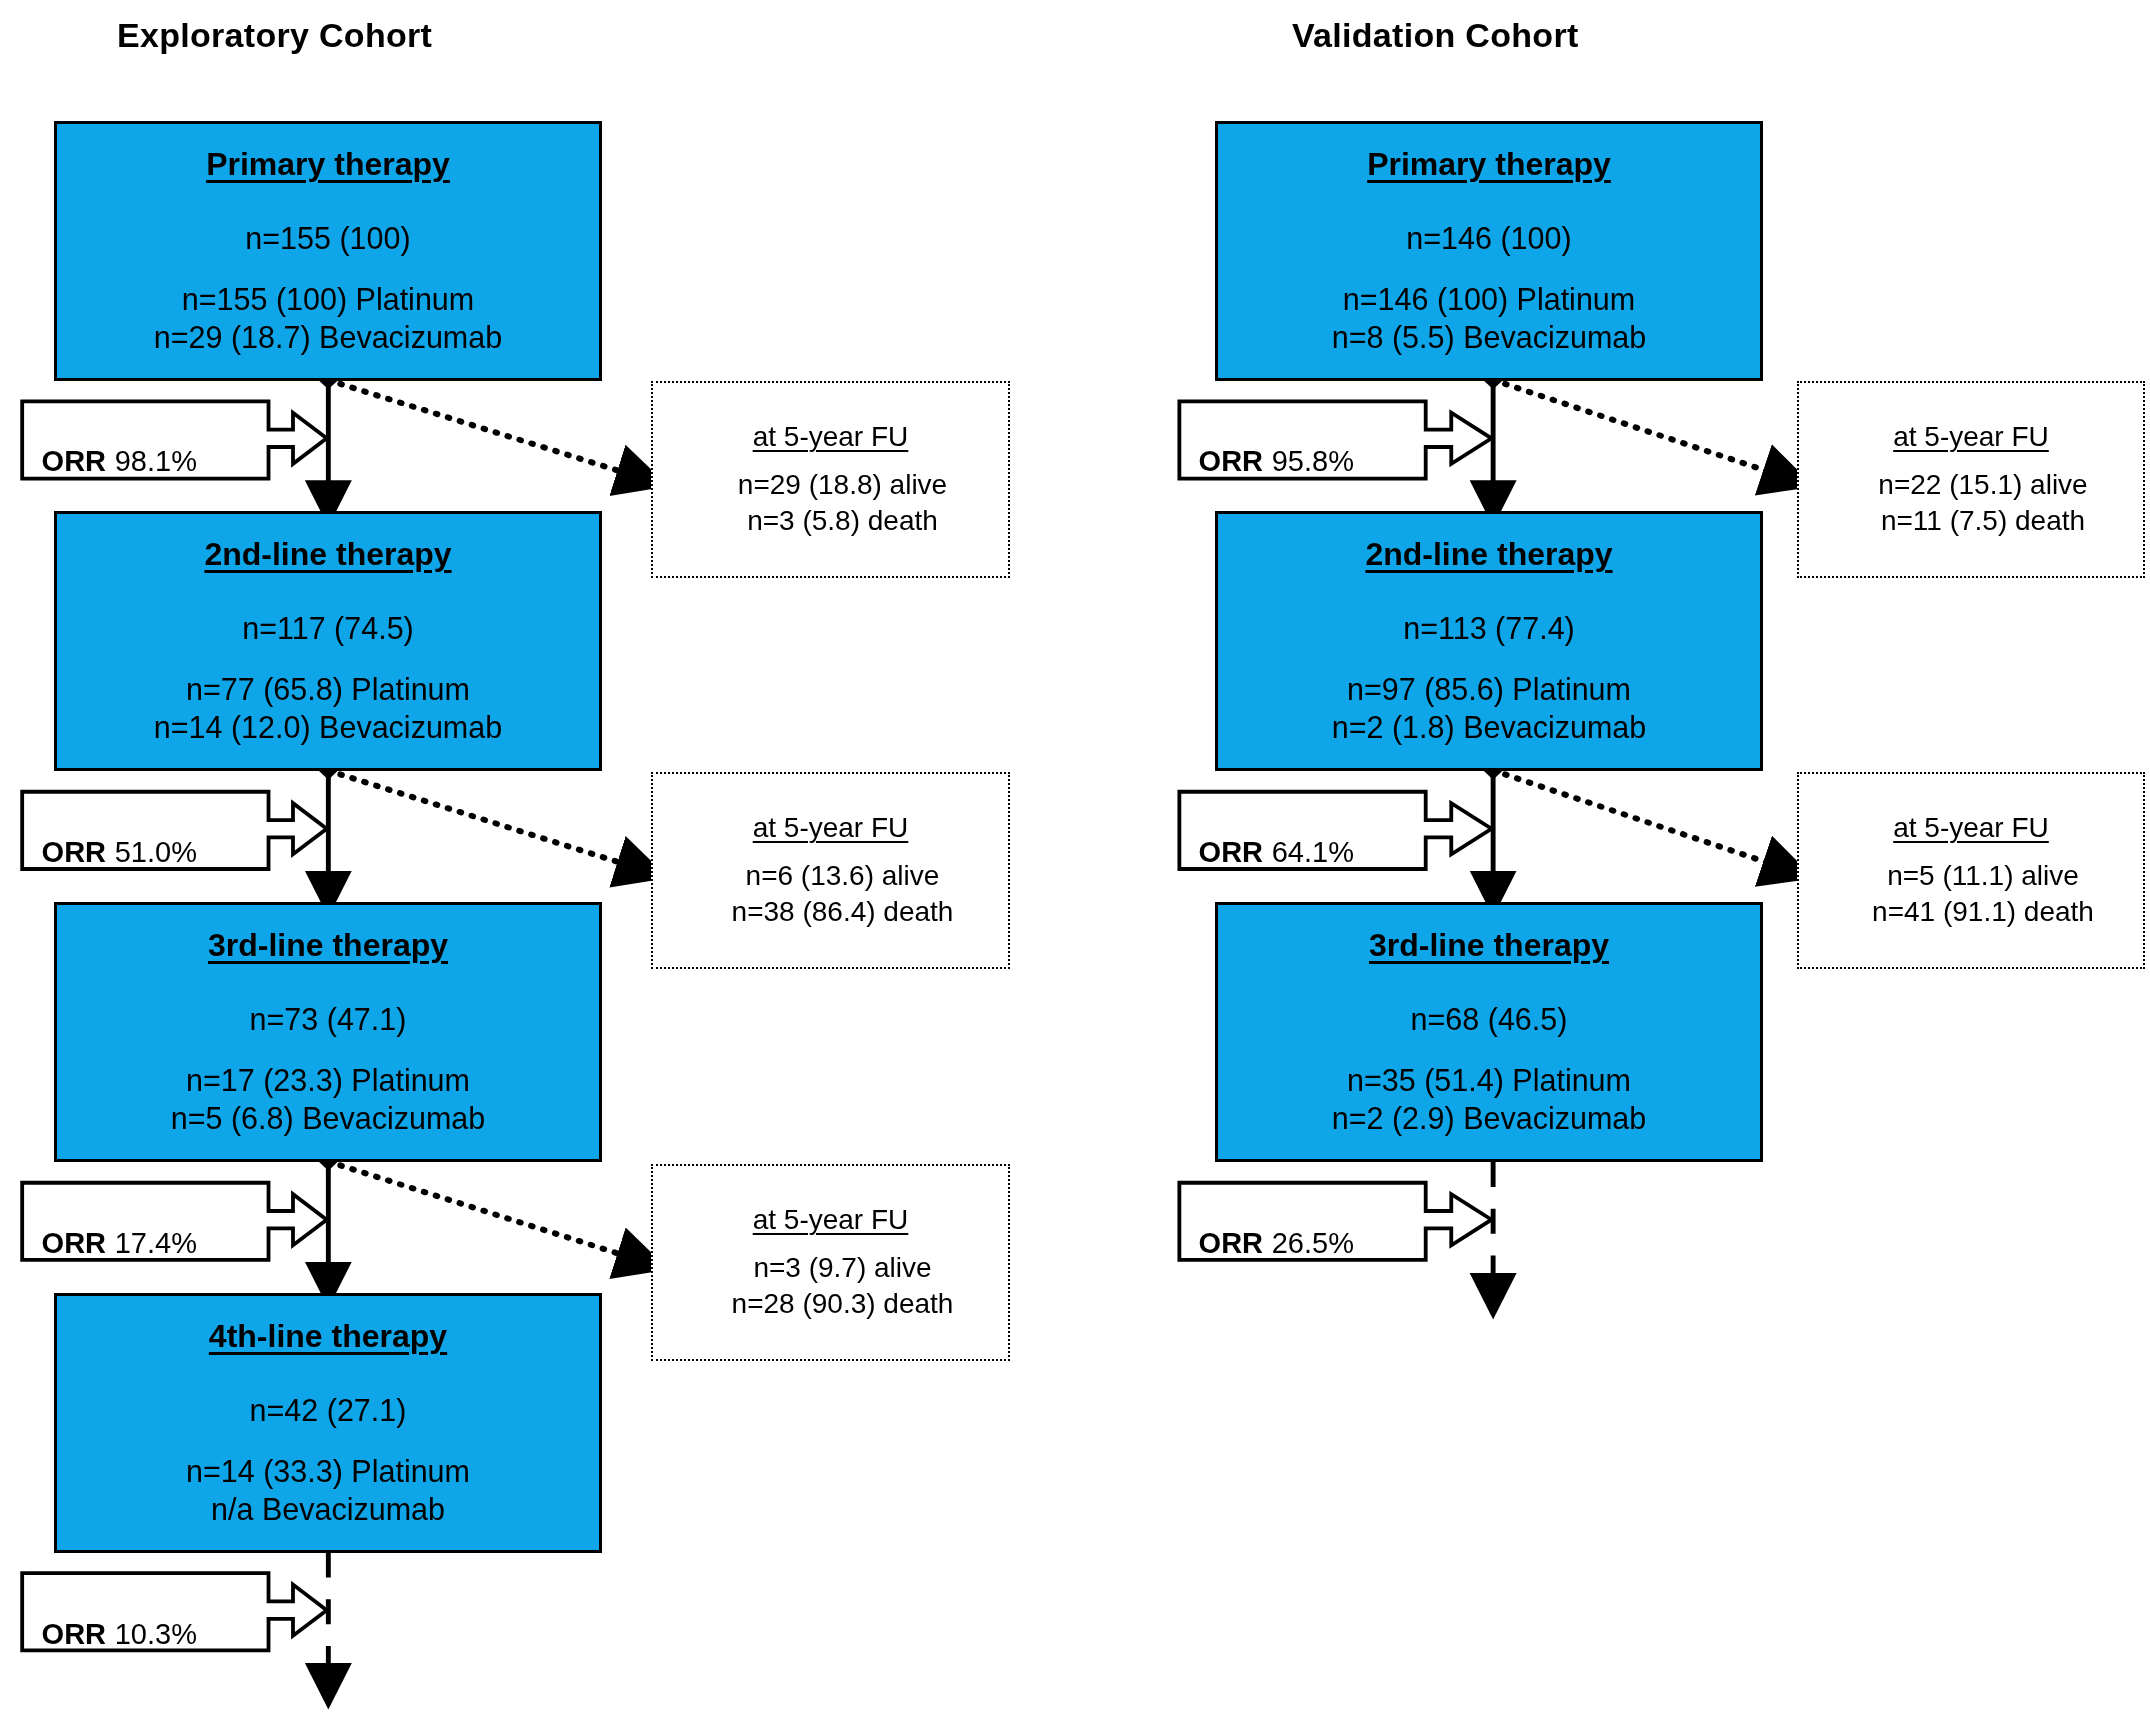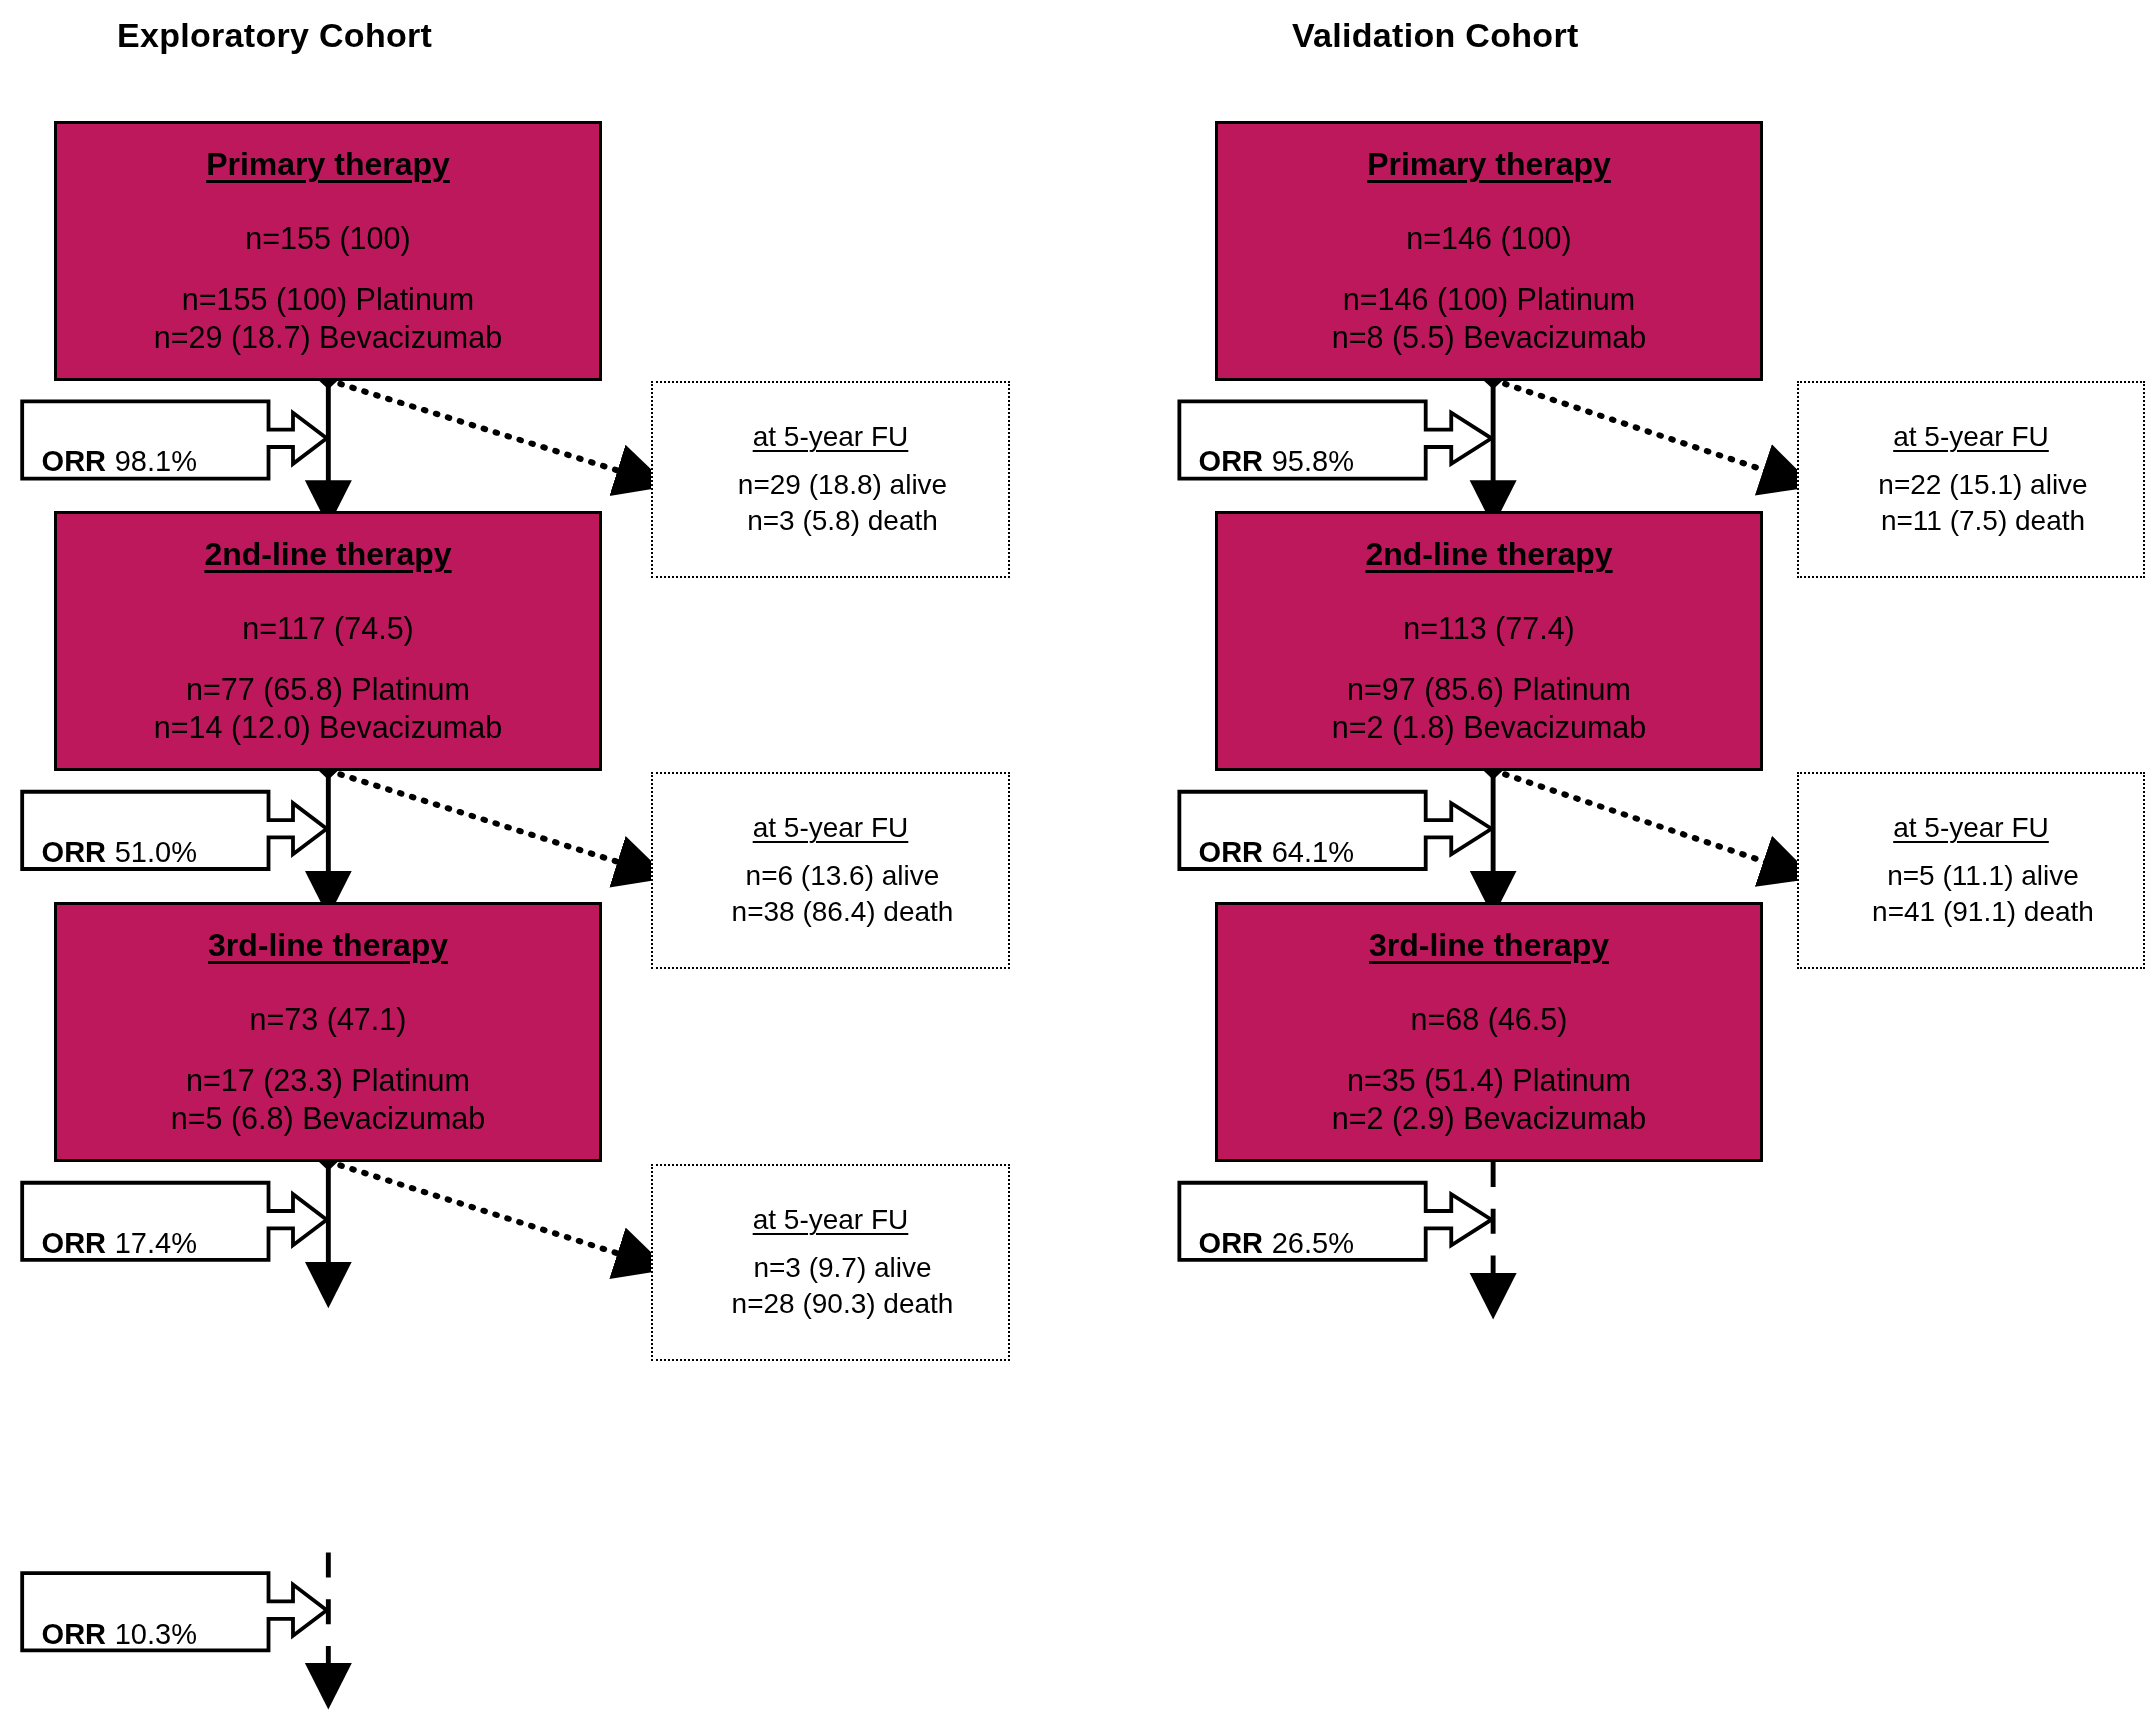--- a/index.html
+++ b/index.html
@@ -28,21 +28,21 @@
     position: absolute;
     font-size: 34px;
     font-weight: bold;
     letter-spacing: 0.3px;
     white-space: nowrap;
   }
   .node-box {
     position: absolute;
     box-sizing: border-box;
     border: 3.8px solid #000000;
-    background: #be185d;
+    background: #0ea5e9;
     display: flex;
     flex-direction: column;
     align-items: center;
     justify-content: center;
   }
   .node-title {
     font-size: 32px;
     font-weight: bold;
     text-decoration: underline;
     text-underline-offset: 4.9px;
@@ -208,20 +208,26 @@
     <div class="node-line">n=14 (12.0) Bevacizumab</div>
   </div>
 
   <div class="node-box" style="left:54px; top:902px; width:548px; height:260px;">
     <div class="node-title">3rd-line therapy</div>
     <div class="node-n">n=73 (47.1)</div>
     <div class="node-line">n=17 (23.3) Platinum</div>
     <div class="node-line">n=5 (6.8) Bevacizumab</div>
   </div>
 
+  <div class="node-box" style="left:54px; top:1293px; width:548px; height:260px;">
+    <div class="node-title">4th-line therapy</div>
+    <div class="node-n">n=42 (27.1)</div>
+    <div class="node-line">n=14 (33.3) Platinum</div>
+    <div class="node-line">n/a Bevacizumab</div>
+  </div>
 
   <div class="orr-wrap" style="left:22px; top:401px; width:272px; height:77px;">
     <div class="orr-label">
       <span class="orr-strong">ORR</span>
       <span>98.1%</span>
     </div>
   </div>
   <div class="orr-wrap" style="left:22px; top:792px; width:272px; height:77px;">
     <div class="orr-label">
       <span class="orr-strong">ORR</span>

